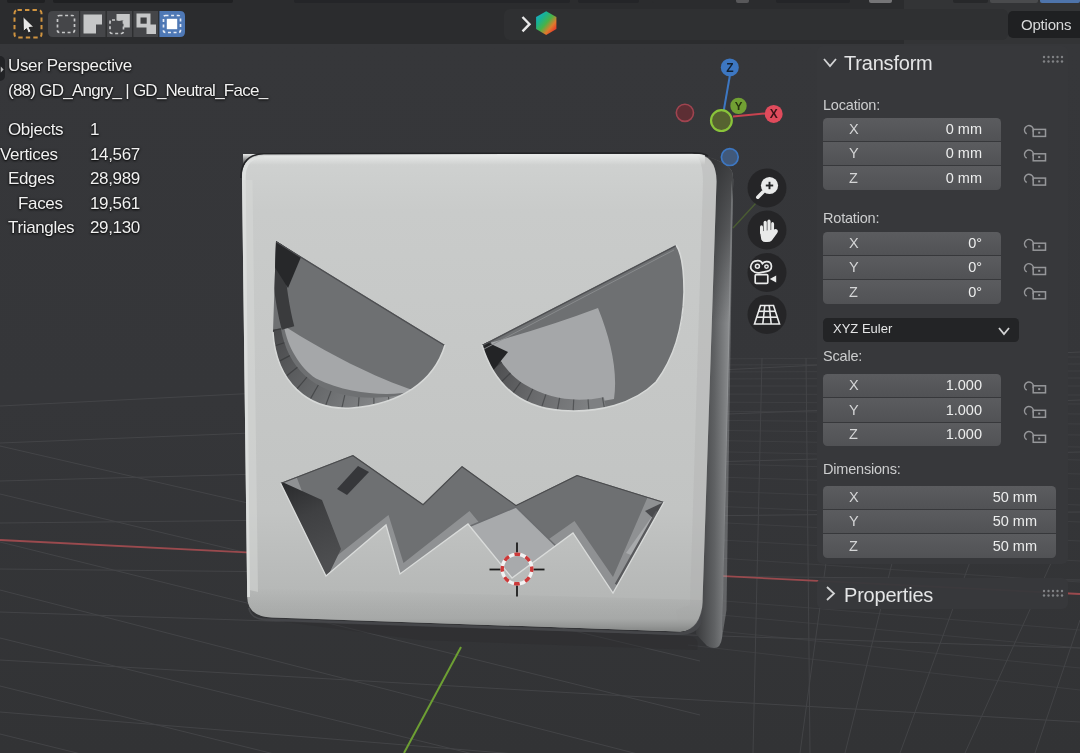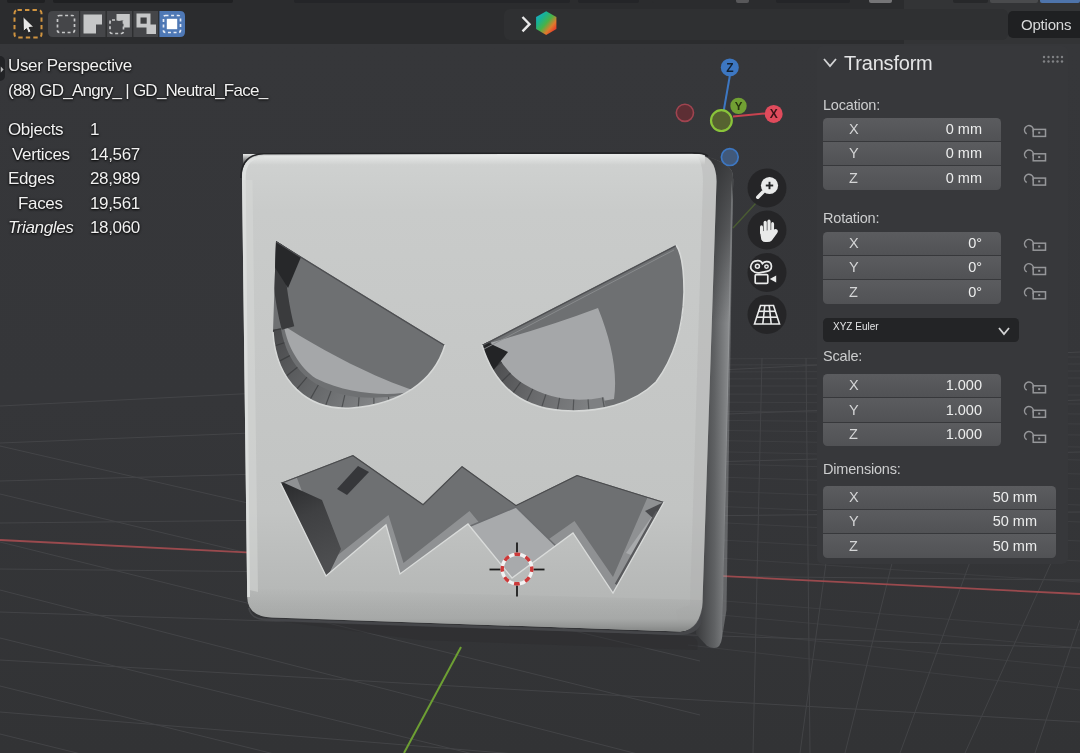--- a/index.html
+++ b/index.html
@@ -18,21 +18,21 @@
   .plabel{position:absolute;color:#cccdce;font-size:14.5px;letter-spacing:-0.2px;white-space:nowrap;}
   .fieldcol{position:absolute;left:6px;width:178px;}
   .field{position:relative;height:23.2px;margin-bottom:1.3px;background:linear-gradient(#5b5c5f,#515255);
     color:#d8d9da;font-size:14.5px;}
   .field:first-child{border-radius:4.5px 4.5px 0 0;}
   .field:last-child{border-radius:0 0 4.5px 4.5px;margin-bottom:0;}
   .field .ax{position:absolute;left:26px;top:3.2px;color:#d4d5d6;}
   .field .val{position:absolute;right:19px;top:3.2px;color:#eceded;}
   .wide{width:233px;}
   .dd{position:absolute;left:6px;width:196px;height:23.5px;background:#232426;border-radius:4.5px;
-    color:#e4e5e6;font-size:10px;}
+    color:#e4e5e6;font-size:13px;}
   .hdrtext{color:#e4e5e6;font-size:20px;letter-spacing:-0.2px;white-space:nowrap;}
   .ov{position:absolute;white-space:nowrap;}
 </style>
 </head>
 <body>
 <div id="stage">
 
   <svg class="abs" id="vp" width="1080" height="753" viewBox="0 0 1080 753" style="left:0;top:0">
     <defs>
       <linearGradient id="bgGrad" x1="0" y1="0" x2="0" y2="1">
@@ -323,28 +323,28 @@
       <path d="M 0.8,66.5 L 3.6,69.5 L 0.8,72.5 Z" fill="#b9babb"></path>
     </g>
   </svg>
 
   <div class="abs" id="overlayText" style="left:0;top:0;color:#f1f1f1;font-size:17px;letter-spacing:-0.35px;
        text-shadow:0 1px 2px rgba(0,0,0,0.85), 0 0 3px rgba(0,0,0,0.6);">
     <div class="ov" style="left:8px;top:56px;text-align:center;">User Perspective</div>
     <div class="ov" style="left:8px;top:81px;letter-spacing:-0.75px;">(88) GD_Angry_ | GD_Neutral_Face_</div>
     <div class="ov" style="left:8px;top:120px;">Objects</div>
       <div class="ov" style="left:90px;top:120px;">1</div>
-    <div class="ov" style="left:12px;top:144.6px;">Vertices</div>
+    <div class="ov" style="left:0;top:144.6px;">Vertices</div>
       <div class="ov" style="left:90px;top:144.6px;text-align:right;">14,567</div>
     <div class="ov" style="left:8px;top:169.2px;">Edges</div>
       <div class="ov" style="left:90px;top:169.2px;">28,989</div>
     <div class="ov" style="left:8px;top:193.8px;margin-left:10px;">Faces</div>
       <div class="ov" style="left:90px;top:193.8px;">19,561</div>
-    <div class="ov" style="left:8px;top:218.4px;font-style:italic;">Triangles</div>
-      <div class="ov" style="left:90px;top:218.4px;">18,060</div>
+    <div class="ov" style="left:8px;top:218.4px;">Triangles</div>
+      <div class="ov" style="left:90px;top:218.4px;">29,130</div>
   </div>
 
   <div id="header">
     <div class="strip" style="left:7px;width:38px;background:#1f2022;"></div>
     <div class="strip" style="left:53px;width:180px;background:#1f2022;"></div>
     <div class="strip" style="left:294px;width:276px;background:#242528;"></div>
     <div class="strip" style="left:578px;width:61px;background:#242528;"></div>
     <div class="strip" style="left:652px;width:83px;background:#2b2c2e;"></div>
     <div class="strip" style="left:736px;width:13px;background:#58585a;"></div>
     <div class="strip" style="left:776px;width:74px;background:#242528;"></div>
@@ -486,15 +486,33 @@
           <span class="ax">Y</span>
           <span class="val">50 mm</span>
         </div>
       <div class="field">
           <span class="ax">Z</span>
           <span class="val">50 mm</span>
         </div>
     </div>
   </div>
 
+  <div class="pblock" style="top:578px;height:31px;">
+    <svg class="abs" width="251" height="31" viewBox="0 0 251 31" style="left:0;top:0">
+      <path d="M 10,9 L 17,15.5 L 10,22" fill="none" stroke="#d2d3d4" stroke-width="1.8"></path>
+      <g fill="#828386">
+        <circle cx="227" cy="13" r="1.2"></circle>
+          <circle cx="231.5" cy="13" r="1.2"></circle>
+          <circle cx="236" cy="13" r="1.2"></circle>
+          <circle cx="240.5" cy="13" r="1.2"></circle>
+          <circle cx="245" cy="13" r="1.2"></circle>
+        <circle cx="227" cy="17.5" r="1.2"></circle>
+          <circle cx="231.5" cy="17.5" r="1.2"></circle>
+          <circle cx="236" cy="17.5" r="1.2"></circle>
+          <circle cx="240.5" cy="17.5" r="1.2"></circle>
+          <circle cx="245" cy="17.5" r="1.2"></circle>
+      </g>
+    </svg>
+    <div class="hdrtext abs" style="left:27px;top:6px;">Properties</div>
+  </div>
   <div class="hdrtext abs" style="left:844px;top:52px;">Transform</div>
 
 </div>
 
 </body></html>

